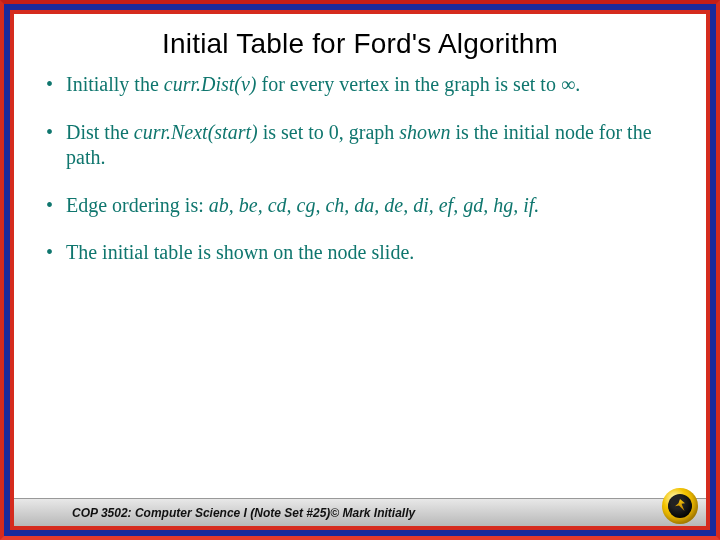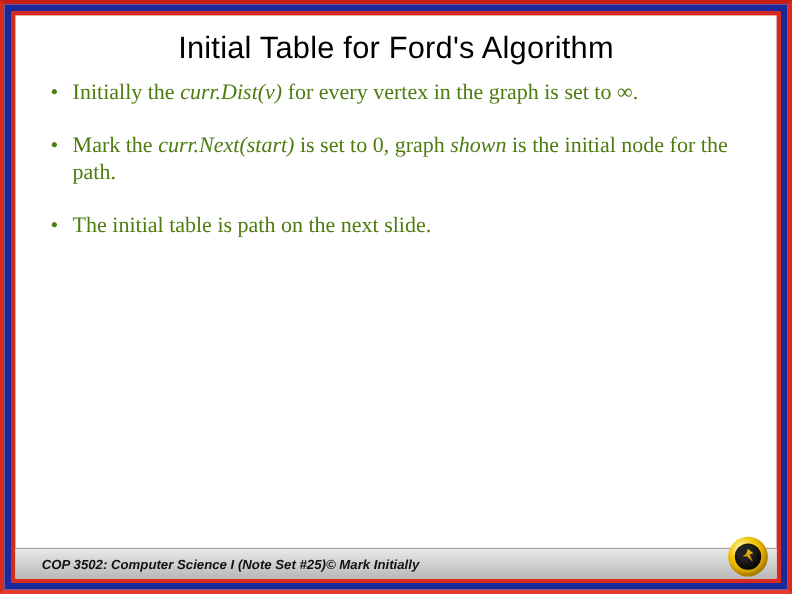--- a/index.html
+++ b/index.html
@@ -33,21 +33,21 @@
     padding: 14px 20px 6px 20px;
     font-family: "Trebuchet MS", "Lucida Sans", Arial, sans-serif;
     font-weight: 400;
     letter-spacing: 0.2px;
   }
   .content {
     flex: 1;
     padding: 6px 34px 0 52px;
     font-size: 20px;
     line-height: 1.28;
-    color: #4d7c0f;
+    color: #0f766e;
   }
   .bullet {
     margin-bottom: 22px;
     position: relative;
   }
   .bullet::before {
     content: "•";
     position: absolute;
     left: -20px;
     top: 0;
@@ -76,21 +76,21 @@
     border-top: 1px solid #999;
     display: flex;
     align-items: center;
     font-family: Arial, Helvetica, sans-serif;
     font-size: 12px;
     font-weight: bold;
     font-style: italic;
     color: #111;
     padding: 0 14px 0 24px;
   }
-  .f-course { flex: 0 0 auto; }
+  .f-course { flex: 0 0 auto; margin-left: 34px; }
   .f-page   { flex: 1; text-align: center; margin-left: -40px; }
   .f-author { flex: 0 0 auto; margin-right: 54px; }
   .logo {
     position: absolute;
     right: 8px; bottom: 2px;
     width: 36px; height: 36px;
     border-radius: 50%;
     background: radial-gradient(circle at 35% 30%, #fff7b0 4%, #f4c400 34%, #d19a00 80%);
     box-shadow: inset -2px -3px 4px rgba(0,0,0,0.25);
   }
@@ -117,26 +117,29 @@
 
   <div class="title">Initial Table for Ford's Algorithm</div>
 
   <div class="content">
 
     <div class="bullet">
       <span>Initially the </span><span class="it">curr.Dist(v)</span><span> for every vertex in the graph is set to ∞.</span>
     </div>
 
     <div class="bullet">
-      <span>Mark the </span><span class="it">curr.Next(start)</span><span> is set to 0, graph </span><span class="it">shown </span><span>is the initial node for the path.</span>
+      <span>Dist the </span><span class="it">curr.Next(start)</span><span> is set to 0, graph </span><span class="it">shown </span><span>is the initial node for the path.</span>
     </div>
 
+    <div class="bullet">
+      <span>Edge ordering is: </span><span class="it">ab, be, cd, cg, ch, da, de, di, ef, gd, hg, if.</span>
+    </div>
 
     <div class="bullet">
-      <span>The initial table is path on the next slide.</span>
+      <span>The initial table is shown on the node slide.</span>
     </div>
 
   </div>
 
   <div class="footer-wrap">
     <div class="footer-bar">
       <div class="f-course">COP 3502: Computer Science I (Note Set #25)</div>
       <div class="f-author">© Mark Initially</div>
     </div>
     <div class="logo">

